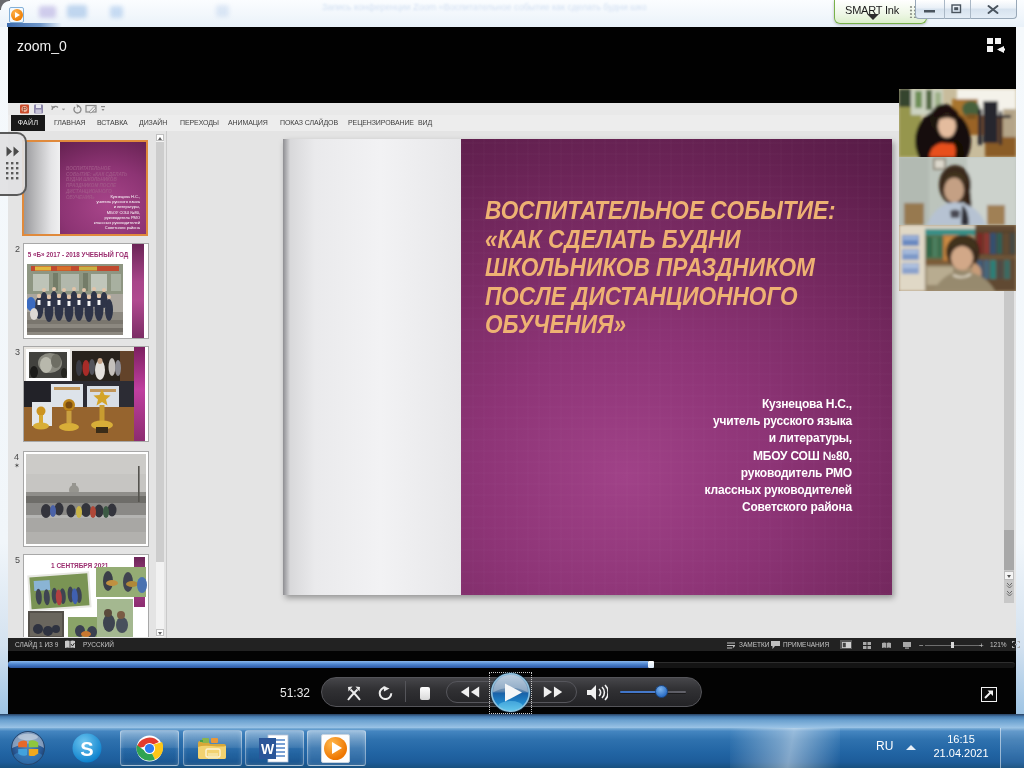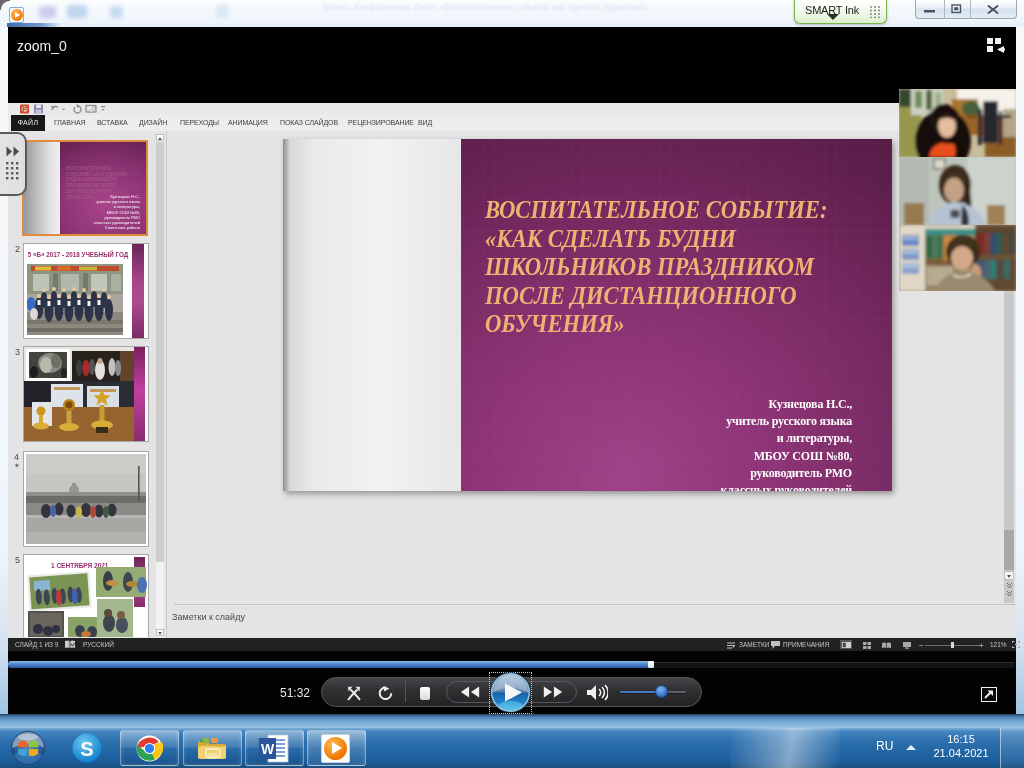--- a/index.html
+++ b/index.html
@@ -22,21 +22,21 @@
 .faintblob{border-radius:3px;filter:blur(2px);}
 
 
 #wicon{left:9px;top:7px;width:15px;height:16px;background:#f4f9fd;border:1px solid #84b0d8;border-radius:2px;}
 #wicon .c{position:absolute;left:0.5px;top:1px;width:12px;height:12px;border-radius:50%;
   background:radial-gradient(circle at 35% 30%,#ffb14a,#ef8006 70%);}
 #wicon .t{position:absolute;left:5px;top:3.5px;width:0;height:0;
   border-left:5px solid #fff;border-top:3.5px solid transparent;border-bottom:3.5px solid transparent;}
 
 
-#smartink{left:794px;top:0px;width:93px;height:24px;border:1px solid #79b24a;border-top:none;
+#smartink{left:834px;top:0px;width:93px;height:24px;border:1px solid #79b24a;border-top:none;
   border-radius:0 0 6px 6px;background:linear-gradient(180deg,#ffffff,#eef7e6 60%,#dcefcc 100%);
   box-shadow:0 1px 3px rgba(0,0,0,0.25);}
 #smartink .txt{position:absolute;left:10px;top:4px;font-size:11px;color:#1a1a1a;letter-spacing:-0.2px;}
 #smartink .tri{position:absolute;left:32px;top:14px;width:0;height:0;
   border-left:6.5px solid transparent;border-right:6.5px solid transparent;border-top:6.5px solid #2d2d2d;}
 #smartink .dots{position:absolute;right:5px;top:5px;width:12px;height:13px;}
 
 
 #winbtns{left:915px;top:0px;width:102px;height:19px;border:1px solid #98a8b8;border-top:none;
   border-radius:0 0 4px 4px;background:linear-gradient(180deg,#ffffff,#e9f0f7 45%,#d6e2ee 50%,#e4edf6 100%);}
@@ -56,22 +56,22 @@
   color:#eee;font-size:7px;text-align:center;line-height:16px;letter-spacing:0.3px;}
 #ppt-body{left:8px;top:131px;width:1008px;height:507px;background:#e4e4e4;}
 
 
 .thumb{position:absolute;background:#fff;border:1px solid #a8a8a8;width:126px;height:96px;overflow:hidden;}
 .slidenum{position:absolute;font-size:9px;color:#4a4a4a;}
 
 #thsb{left:156px;top:134px;width:8px;height:503px;background:#f2f2f2;}
 
 
-#slide{left:283px;top:139px;width:609px;height:352px;background:#4c1d95;overflow:hidden;
-  box-shadow:2px 3px 6px rgba(0,0,0,0.35);font-family:Liberation Serif, serif;}
+#slide{left:283px;top:139px;width:609px;height:456px;background:#4c1d95;overflow:hidden;
+  box-shadow:2px 3px 6px rgba(0,0,0,0.35);}
 #slide .gray{position:absolute;left:0;top:0;width:178px;height:456px;
   background:linear-gradient(90deg,#8e8e92 0%,#d8d8da 4%,#eaeaec 18%,#f2f2f4 55%,#e7e7e9 100%);}
 #slide .purple{position:absolute;left:178px;top:0;width:431px;height:456px;
   background:
     repeating-linear-gradient(90deg,rgba(255,255,255,0.013) 0 2px,rgba(0,0,0,0) 2px 11px),
     repeating-linear-gradient(0deg,rgba(255,255,255,0.012) 0 2px,rgba(0,0,0,0) 2px 11px),
     radial-gradient(115% 100% at 38% 74%,#a04288 0%,#8d3476 30%,#782a62 55%,#62204f 78%,#4f1840 100%);}
 #slide .title{position:absolute;left:202px;top:57px;width:400px;
   font-size:26px;line-height:28.6px;font-weight:bold;font-style:italic;
   color:#eeb273;white-space:nowrap;transform:scaleX(0.87);transform-origin:0 0;}
@@ -459,23 +459,20 @@
   <div class="abs" style="left:1006.5px;top:574.5px;width:0;height:0;border-left:2.5px solid transparent;border-right:2.5px solid transparent;border-top:3px solid #555;"></div>
   <svg class="abs" style="left:1005.5px;top:582px;" width="7" height="15" viewBox="0 0 7 15">
     <g fill="none" stroke="#6a6a6a" stroke-width="1">
       <path d="M1 1 L3.5 3.5 L6 1"></path>
         <path d="M1 3.5 L3.5 6 L6 3.5"></path>
       <path d="M1 9 L3.5 11.5 L6 9"></path>
         <path d="M1 11.5 L3.5 14 L6 11.5"></path>
     </g>
   </svg>
 
-  <div class="abs" id="notes">
-      <div class="t">Заметки к слайду</div>
-    </div>
 
   <div class="abs" id="statusbar">
     <span class="abs" style="left:7px;top:3px;">СЛАЙД 1 ИЗ 9</span>
     <svg class="abs" style="left:57px;top:2px;" width="10" height="9" viewBox="0 0 10 9">
         <path d="M0 1 Q2.5 0 5 1 Q7.5 0 10 1 V8 Q7.5 7 5 8 Q2.5 7 0 8 Z" fill="#c8c8c8"></path>
         <line x1="5" y1="1" x2="5" y2="8" stroke="#222" stroke-width="0.8"></line>
         <path d="M6 4 l1.5 2 l2 -3" stroke="#222" stroke-width="0.9" fill="none"></path>
       </svg>
     <span class="abs" style="left:75px;top:3px;">РУССКИЙ</span>
     <svg class="abs" style="left:719px;top:3.5px;" width="8" height="7" viewBox="0 0 8 7">

